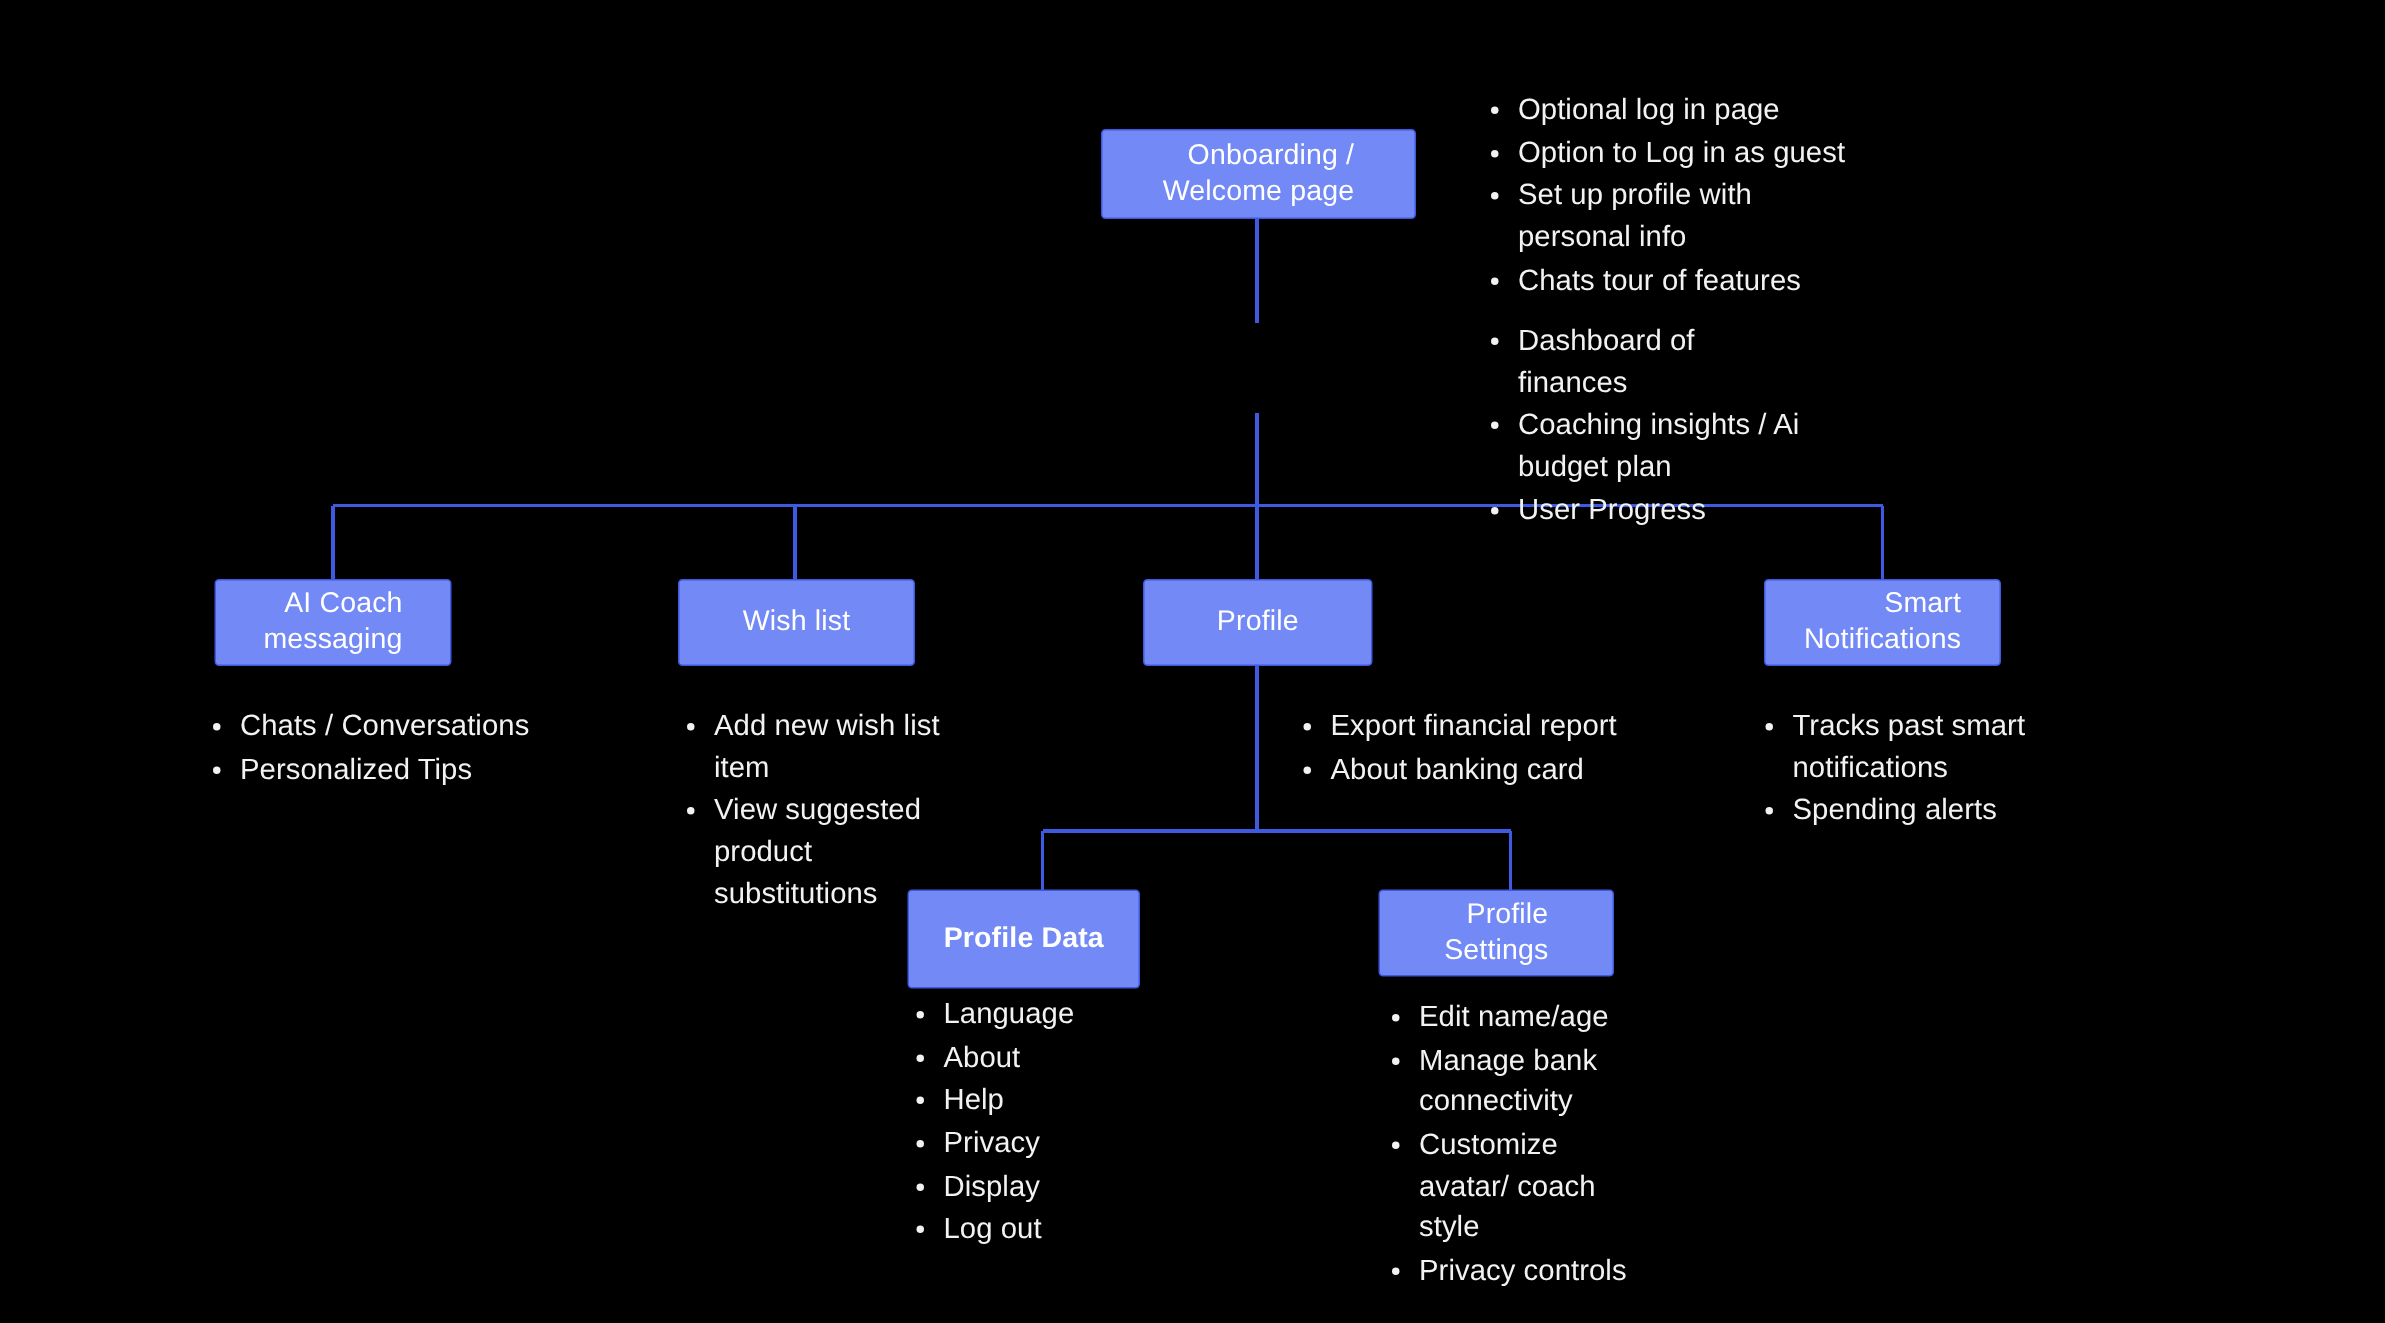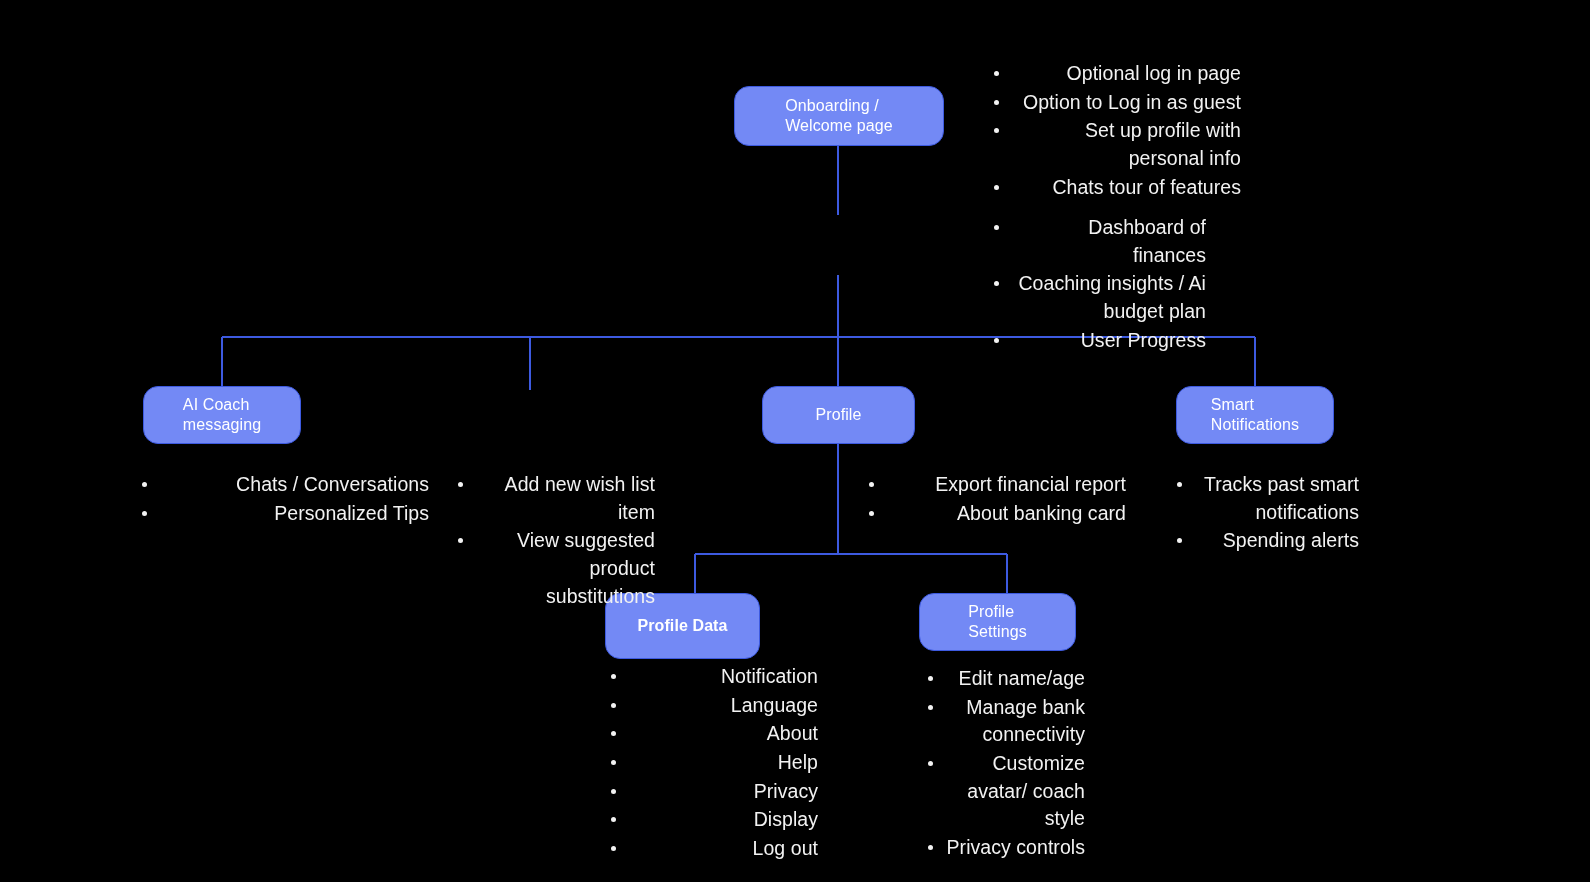--- a/index.html
+++ b/index.html
@@ -32,27 +32,27 @@
     width: 1590px;
     height: 882px;
     pointer-events: none;
   }
 
   .node {
     position: absolute;
     box-sizing: border-box;
     background: #7389f5;
     border: 1.5px solid #3d5ae0;
-    border-radius: 15px;
+    border-radius: 3px;
     color: #ffffff;
     display: flex;
     align-items: center;
     justify-content: center;
-    text-align: left;
-    font-size: 16px;
+    text-align: right;
+    font-size: 19px;
     line-height: 1.28;
     font-weight: 500;
     letter-spacing: 0.1px;
     white-space: pre-line;
     padding: 2px 8px;
   }
 
   .bullets {
     position: absolute;
     margin: 0;
@@ -60,21 +60,20 @@
     list-style: none;
     color: #f2f2f2;
     font-size: 19.5px;
     line-height: 1.42;
     letter-spacing: 0.05px;
   }
   .bullets li {
     position: relative;
     padding-left: 21px;
     margin: 0 0 1px 0;
-    text-align: right;
   }
   .bullets li::before {
     content: "";
     position: absolute;
     left: 3px;
     top: 11px;
     width: 5px;
     height: 5px;
     border-radius: 50%;
     background: #f2f2f2;
@@ -105,20 +104,21 @@
     </g>
   </svg>
 
   <div class="node" style="left:734px; top:86px; width:210px; height:60px;">Onboarding /
 Welcome page</div>
 
 
   <div class="node" style="left:143px; top:386px; width:158px; height:58px;">AI Coach
 messaging</div>
 
+  <div class="node" style="left:452px; top:386px; width:158px; height:58px;">Wish list</div>
 
   <div class="node" style="left:762px; top:386px; width:153px; height:58px;">Profile</div>
 
   <div class="node" style="left:1176px; top:386px; width:158px; height:58px;">Smart
 Notifications</div>
 
   <div class="node" style="left:605px; top:593px; width:155px; height:66px;font-weight:bold;">Profile Data</div>
 
   <div class="node" style="left:919px; top:593px; width:157px; height:58px;">Profile
 Settings</div>
@@ -150,21 +150,20 @@
       <li>Export financial report</li>
       <li>About banking card</li>
     </ul>
 
   <ul class="bullets" style="left:1174px; top:471px; width:185px;">
       <li>Tracks past smart notifications</li>
       <li>Spending alerts</li>
     </ul>
 
   <ul class="bullets" style="left:608px; top:663px; width:210px;">
-      <li>Notification</li>
       <li>Language</li>
       <li>About</li>
       <li>Help</li>
       <li>Privacy</li>
       <li>Display</li>
       <li>Log out</li>
     </ul>
 
   <ul class="bullets" style="left:925px; top:665px; width:160px;">
       <li>Edit name/age</li>

